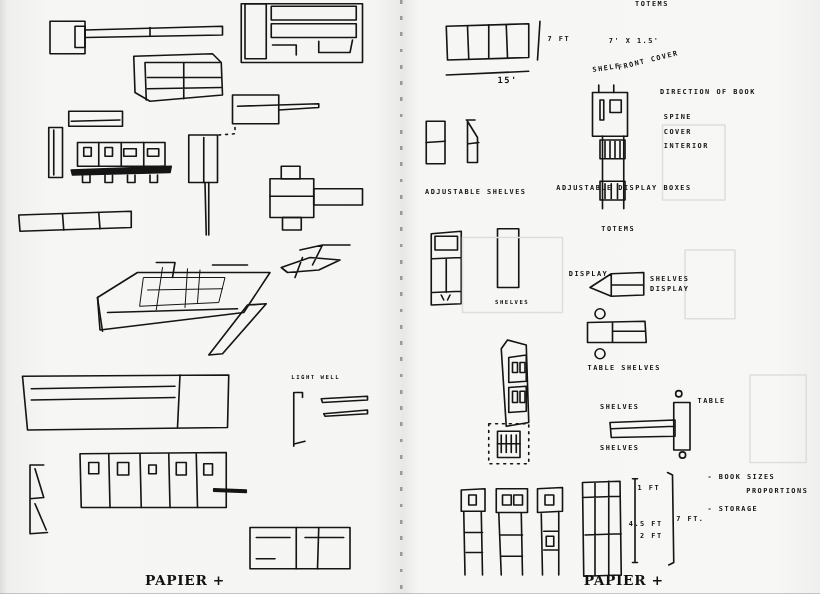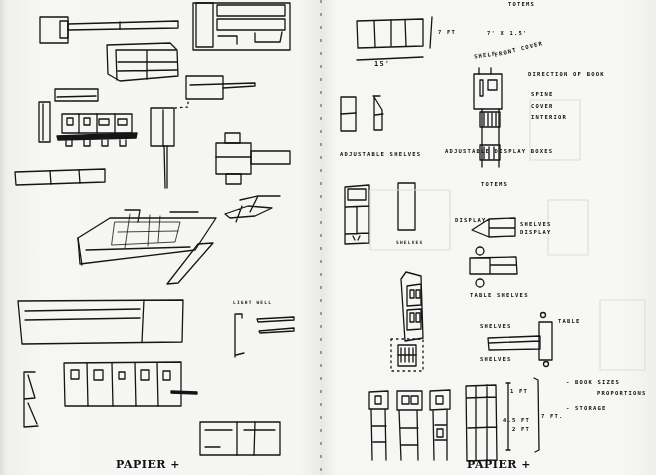--- a/index.html
+++ b/index.html
@@ -186,21 +186,21 @@
       <rect x="370" y="190" width="80" height="60" class="ghost"></rect>
       <rect x="600" y="300" width="45" height="70" class="ghost"></rect>
     </g>
   </svg>
 
   <span class="lbl" style="left:233px;top:300px;font-size:4.5px;">LIGHT WELL</span>
   <span class="brand" style="left:116px;top:458px;">PAPIER +</span>
 
   <span class="lbl" style="left:508px;top:1px;">TOTEMS</span>
   <span class="lbl" style="left:438px;top:29px;">7 FT</span>
-  <span class="lbl" style="left:374px;top:60px;font-size:7px;">15'</span>
+  <span class="lbl" style="left:398px;top:60px;font-size:7px;">15'</span>
   <span class="lbl" style="left:487px;top:30px;">7' x 1.5'</span>
   <span class="lbl" style="left:474px;top:52px;transform:rotate(-8deg);">SHELF</span>
   <span class="lbl" style="left:494px;top:46px;transform:rotate(-14deg);">FRONT COVER</span>
   <span class="lbl" style="left:528px;top:71px;">DIRECTION OF BOOK</span>
   <span class="lbl" style="left:531px;top:91px;">SPINE</span>
   <span class="lbl" style="left:531px;top:103px;">COVER</span>
   <span class="lbl" style="left:531px;top:114px;">INTERIOR</span>
   <span class="lbl" style="left:340px;top:151px;">ADJUSTABLE SHELVES</span>
   <span class="lbl" style="left:445px;top:148px;">ADJUSTABLE DISPLAY BOXES</span>
   <span class="lbl" style="left:481px;top:181px;">TOTEMS</span>

